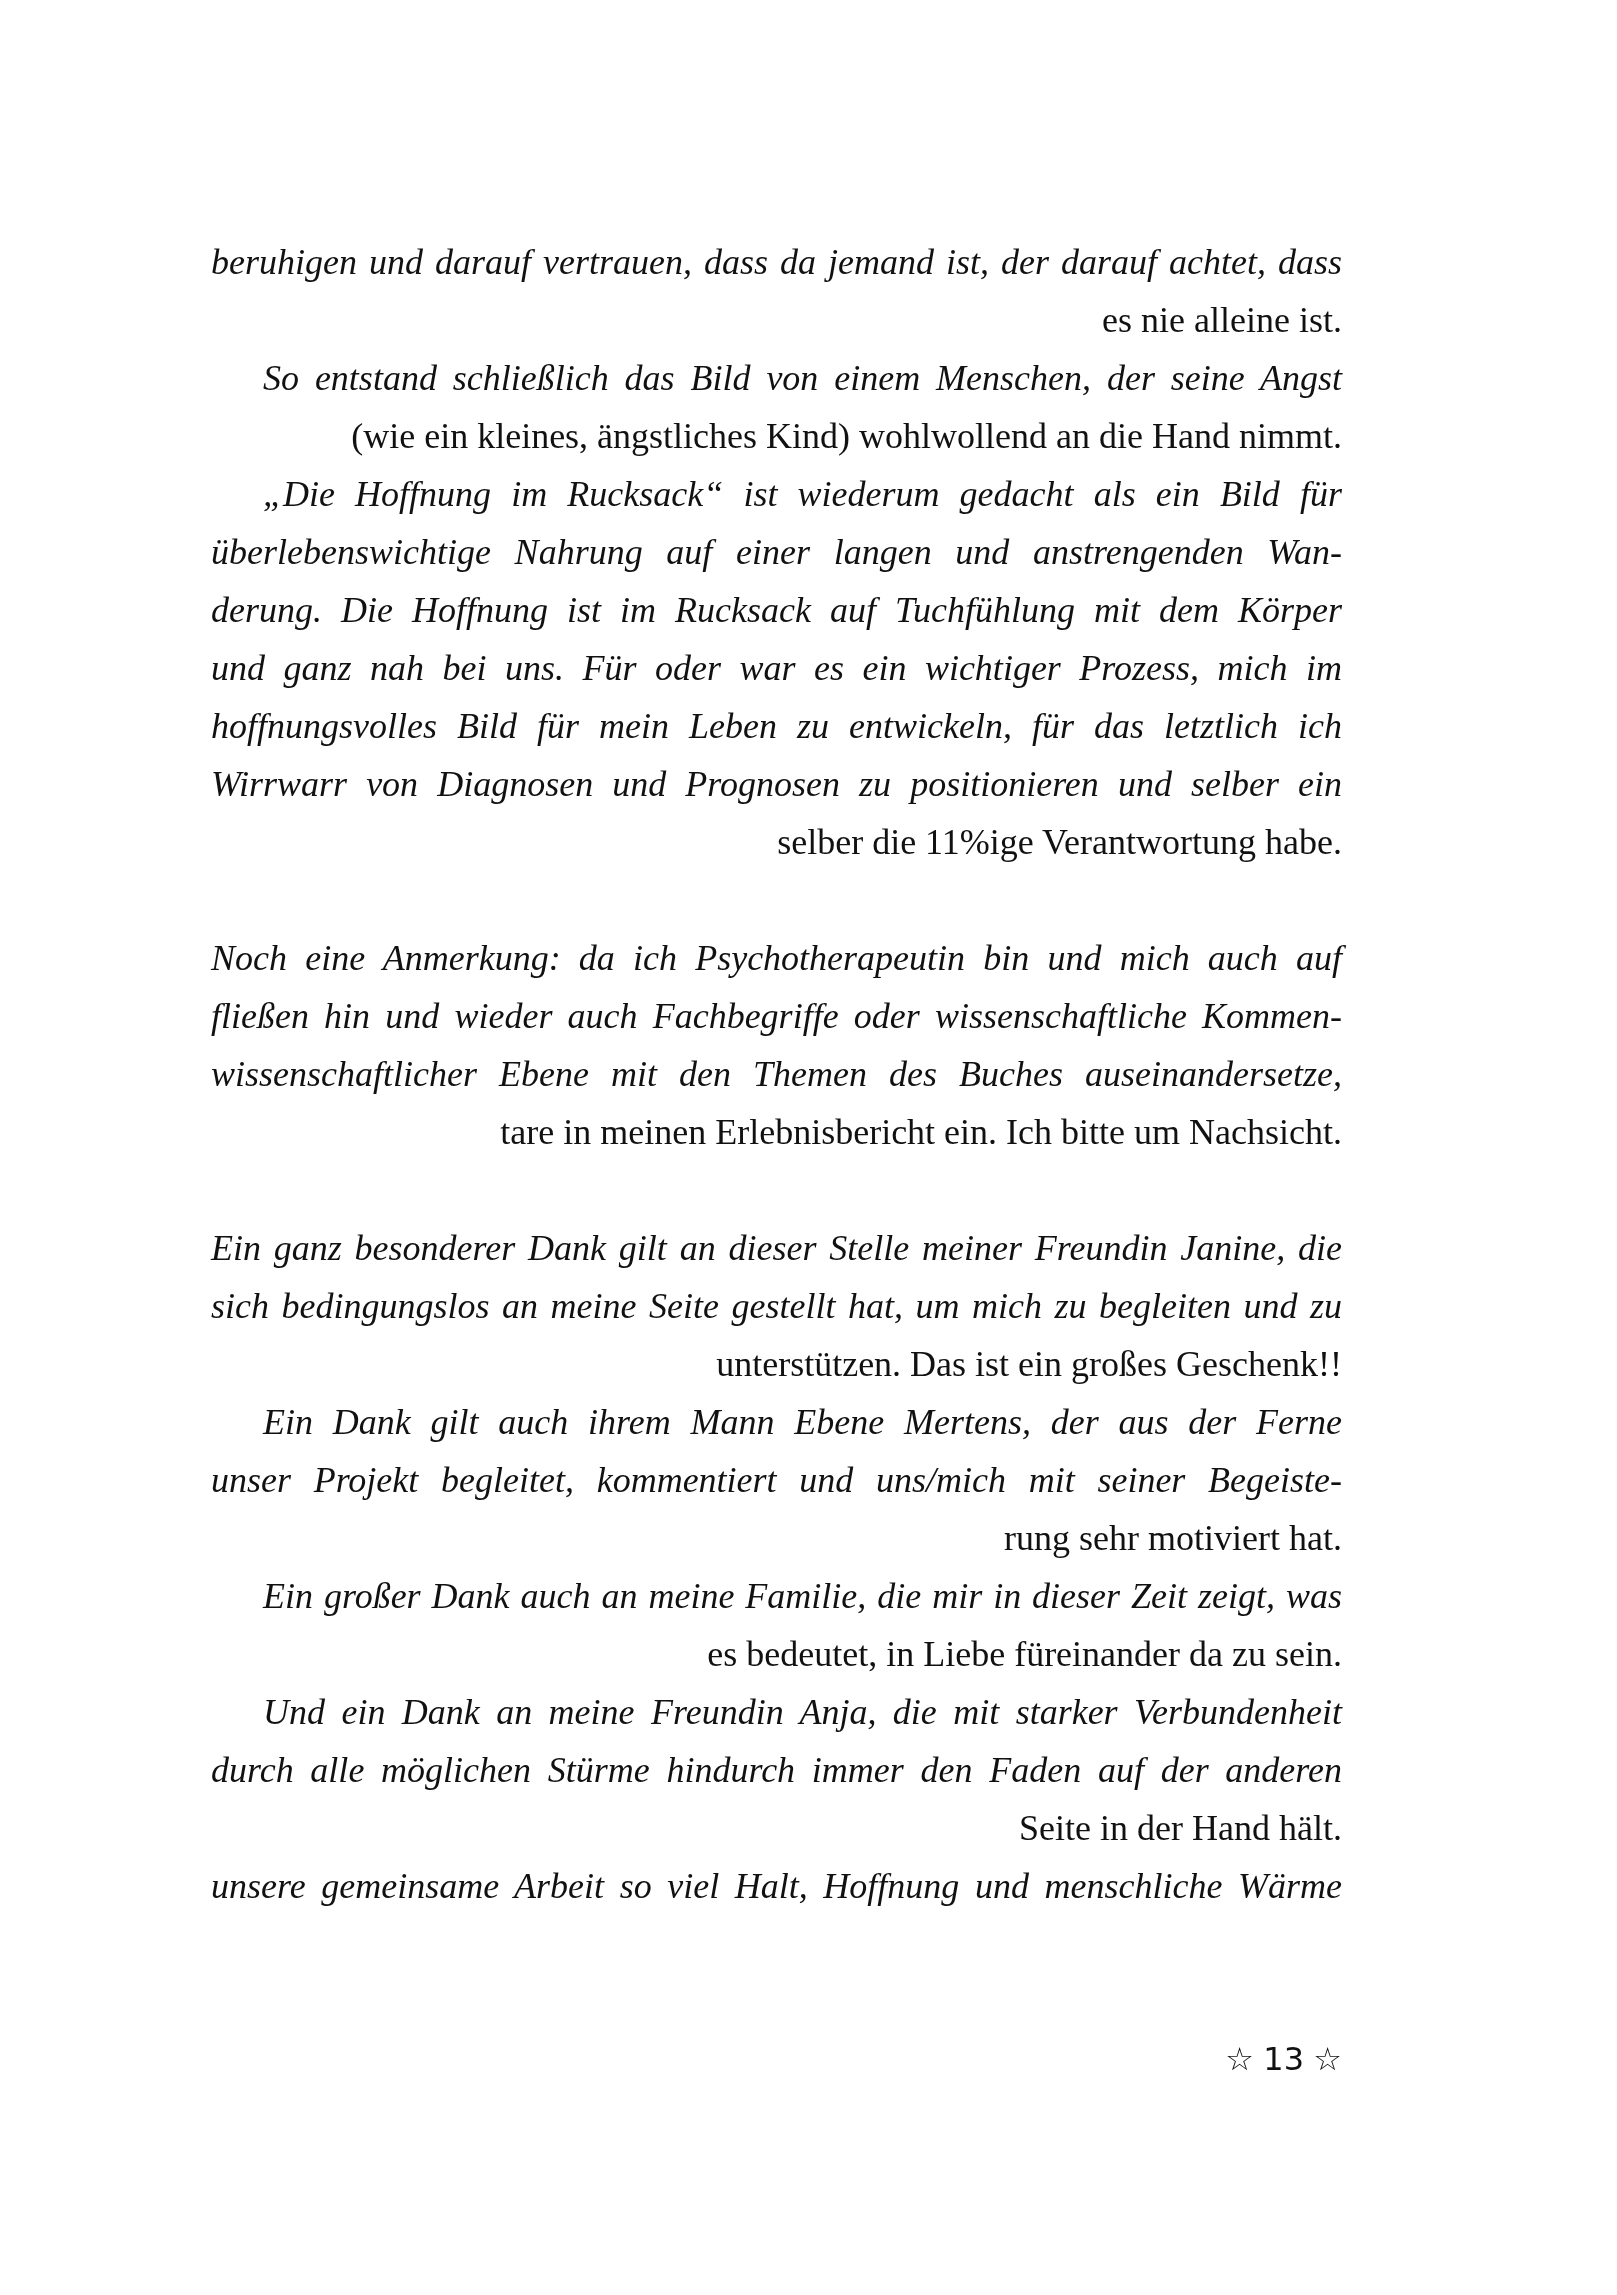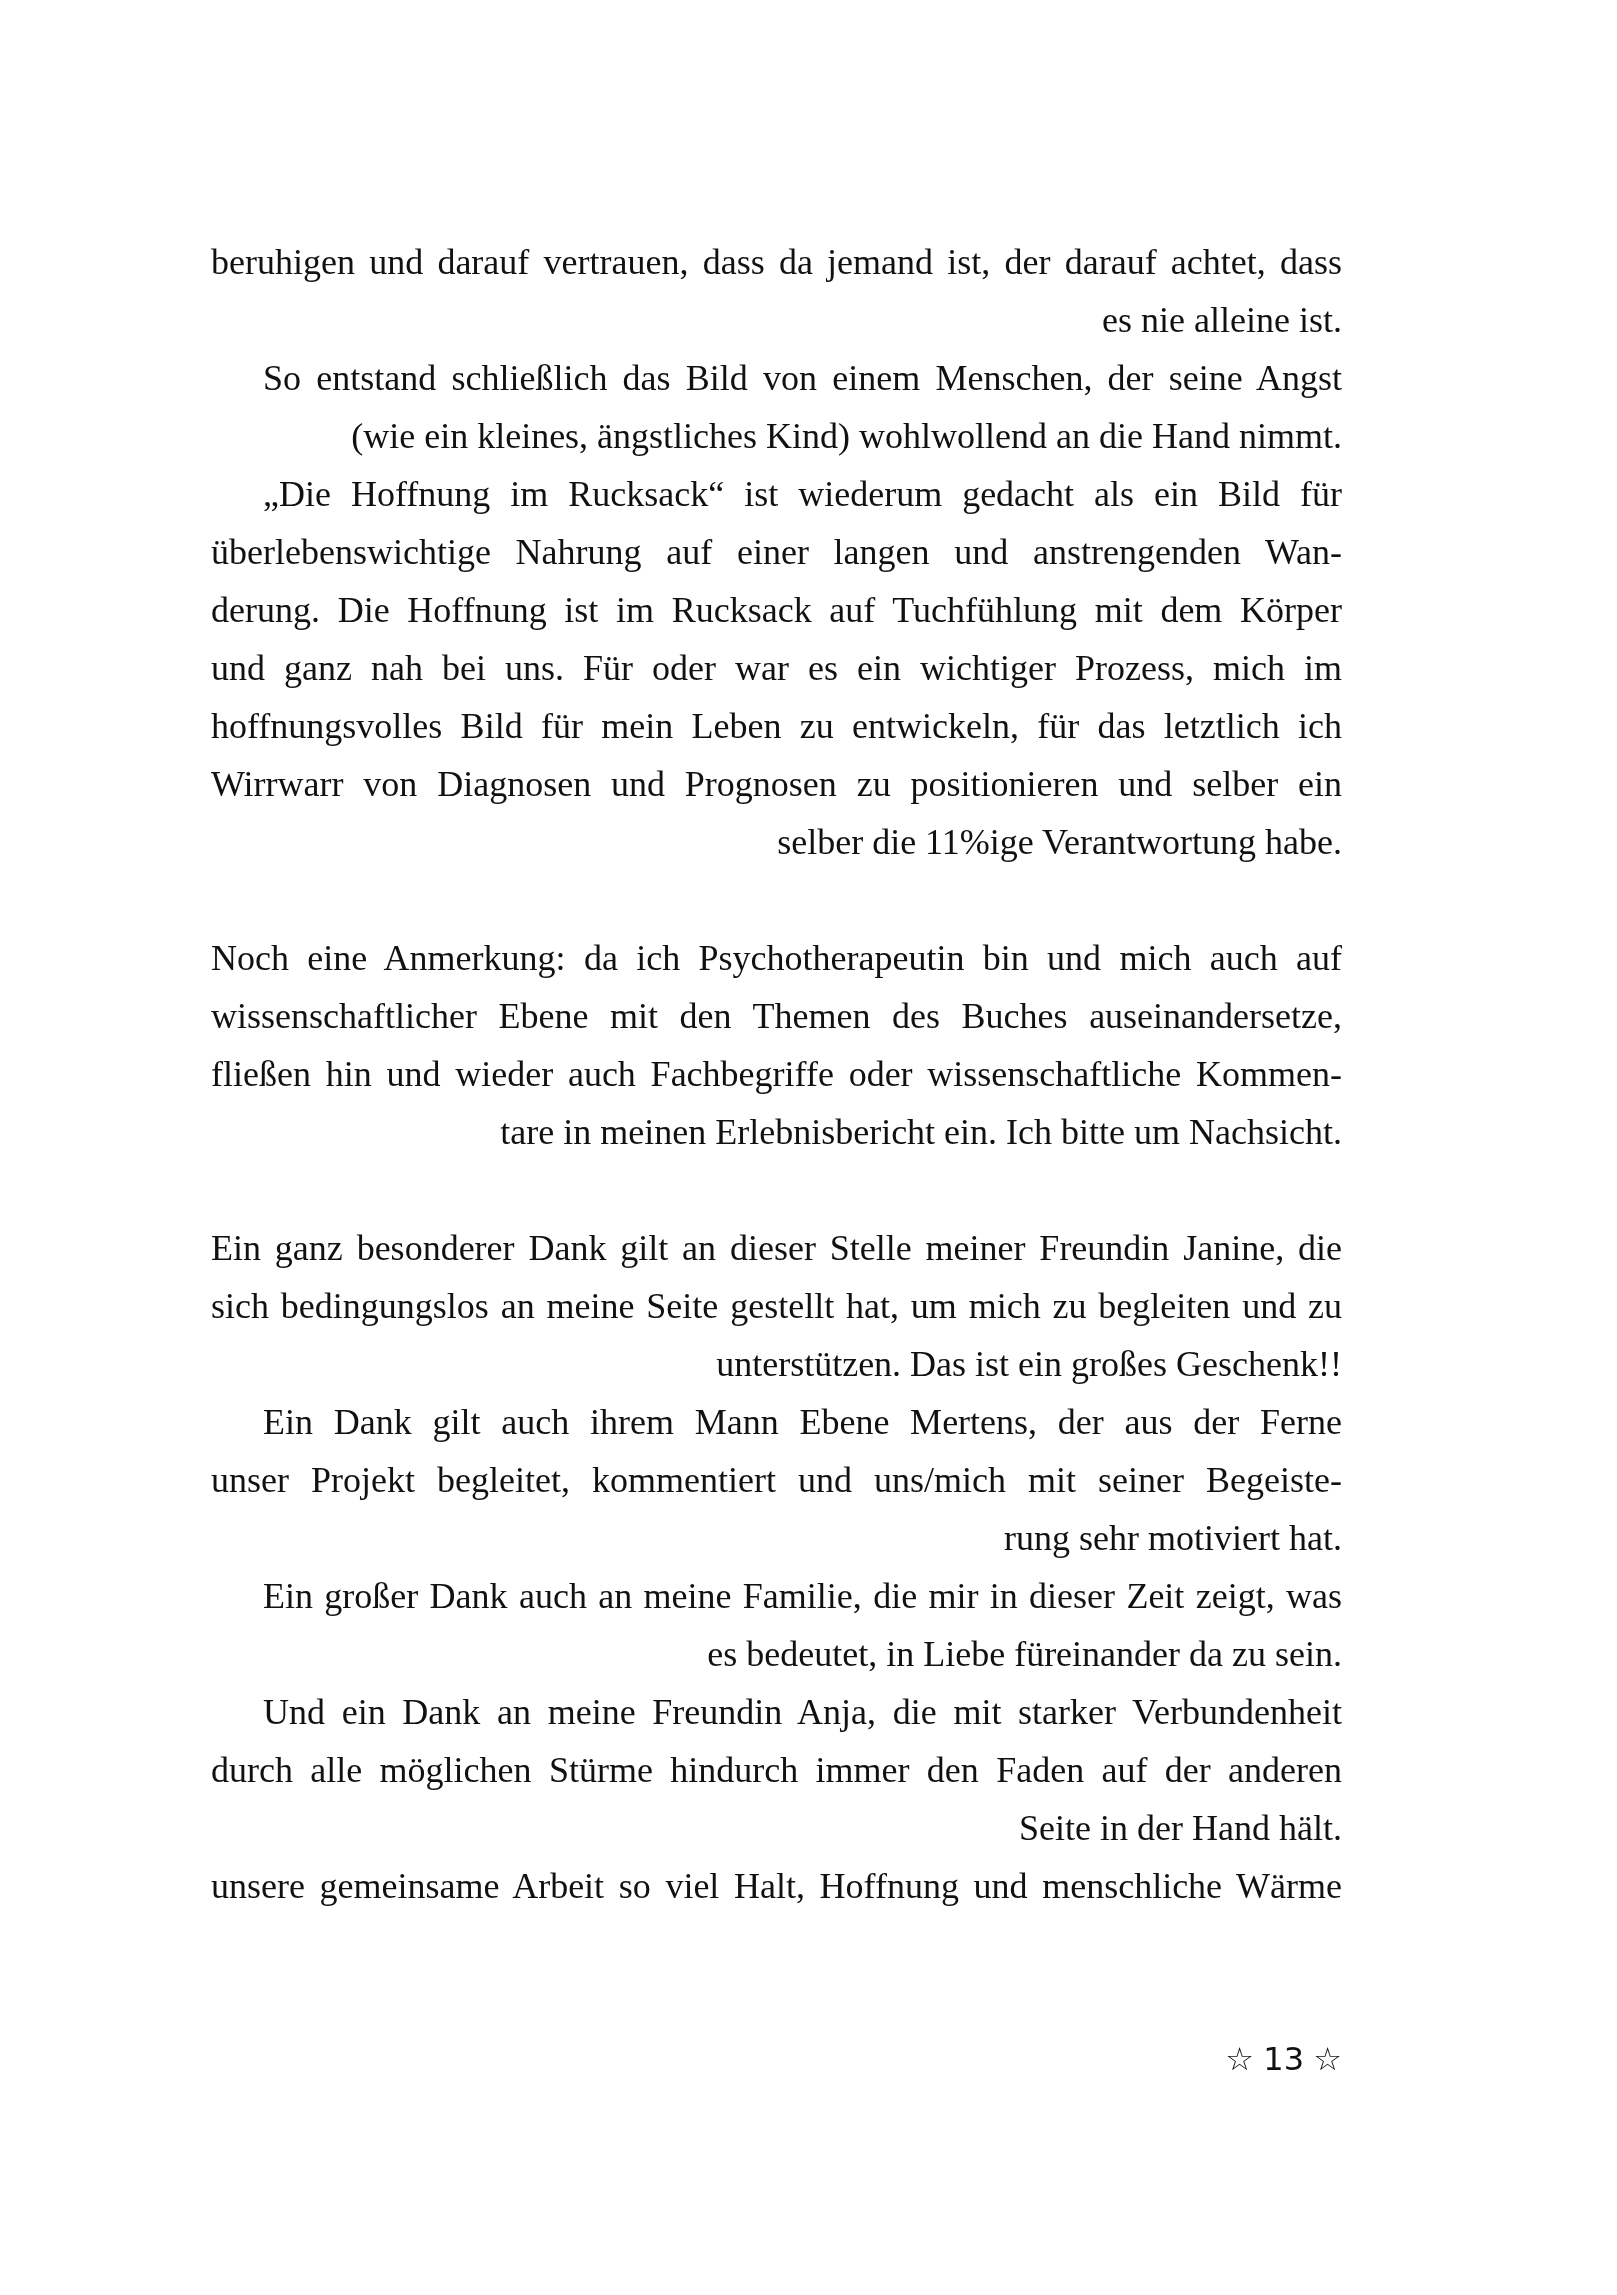--- a/index.html
+++ b/index.html
@@ -26,20 +26,21 @@
   }
   .paragraph { margin: 0; }
   .paragraph.space-before { margin-top: 58px; }
   .line {
     text-align: right;
     white-space: normal;
   }
   .line.fill {
     text-align: justify;
     text-align-last: justify;
+    font-style: italic;
   }
   .line.indent {
     padding-left: 52px;
   }
   .page-footer {
     position: absolute;
     top: 2043px;
     right: 276px;
     display: flex;
     align-items: center;
@@ -68,22 +69,22 @@
         <div class="line fill indent">„Die Hoffnung im Rucksack“ ist wiederum gedacht als ein Bild für</div>
         <div class="line fill">überlebenswichtige Nahrung auf einer langen und anstrengenden Wan-</div>
         <div class="line fill">derung. Die Hoffnung ist im Rucksack auf Tuchfühlung mit dem Körper</div>
         <div class="line fill">und ganz nah bei uns. Für oder war es ein wichtiger Prozess, mich im</div>
         <div class="line fill">hoffnungsvolles Bild für mein Leben zu entwickeln, für das letztlich ich</div>
         <div class="line fill">Wirrwarr von Diagnosen und Prognosen zu positionieren und selber ein</div>
         <div class="line">selber die 11%ige Verantwortung habe.</div>
       </div>
       <div class="paragraph space-before">
         <div class="line fill">Noch eine Anmerkung: da ich Psychotherapeutin bin und mich auch auf</div>
+        <div class="line fill">fließen hin und wieder auch Fachbegriffe oder wissenschaftliche Kommen-</div>
         <div class="line fill">wissenschaftlicher Ebene mit den Themen des Buches auseinandersetze,</div>
-        <div class="line fill">fließen hin und wieder auch Fachbegriffe oder wissenschaftliche Kommen-</div>
         <div class="line">tare in meinen Erlebnisbericht ein. Ich bitte um Nachsicht.</div>
       </div>
       <div class="paragraph space-before">
         <div class="line fill">Ein ganz besonderer Dank gilt an dieser Stelle meiner Freundin Janine, die</div>
         <div class="line fill">sich bedingungslos an meine Seite gestellt hat, um mich zu begleiten und zu</div>
         <div class="line">unterstützen. Das ist ein großes Geschenk!!</div>
       </div>
       <div class="paragraph">
         <div class="line fill indent">Ein Dank gilt auch ihrem Mann Ebene Mertens, der aus der Ferne</div>
         <div class="line fill">unser Projekt begleitet, kommentiert und uns/mich mit seiner Begeiste-</div>

